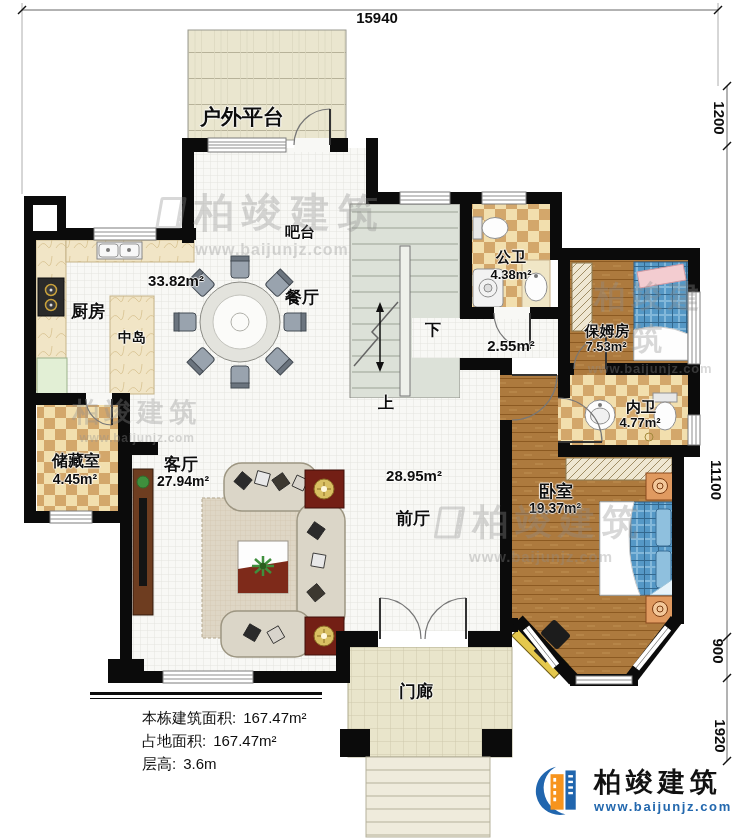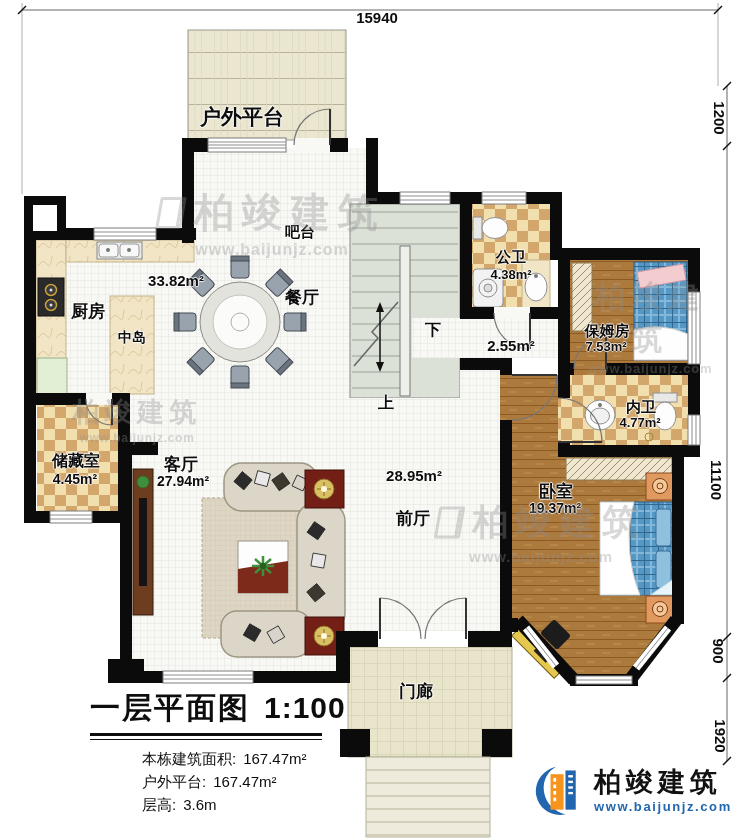--- a/index.html
+++ b/index.html
@@ -453,28 +453,25 @@
 <div class="lbl" style="left:433px;top:330px;font-size:16px">下</div>
 <div class="lbl" style="left:386px;top:403px;font-size:16px">上</div>
 
 <div class="lbl dim" style="left:377px;top:17px;font-size:15px">15940</div>
 <div class="lbl dim rot" style="left:719px;top:118px;font-size:15px">1200</div>
 <div class="lbl dim rot" style="left:716px;top:480px;font-size:15px">11100</div>
 <div class="lbl dim rot" style="left:718px;top:651px;font-size:15px">900</div>
 <div class="lbl dim rot" style="left:720px;top:736px;font-size:15px">1920</div>
 
 <div class="titleblock">
-  <div class="tb-head">
-    <span>一层平面图</span><span class="sc">1:100</span>
-  </div>
   <div class="tb-rule"></div>
   <div class="tb-rule2"></div>
   <div class="tb-info">
     <div class="row"><span class="k">本栋建筑面积:</span><span class="v">167.47m²</span></div>
-    <div class="row"><span class="k">户外平台:</span><span class="v">167.47m²</span></div>
+    <div class="row"><span class="k">占地面积:</span><span class="v">167.47m²</span></div>
     <div class="row"><span class="k">层高:</span><span class="v">3.6m</span></div>
   </div>
 </div>
 
 <div class="logo">
   <svg width="56" height="58" viewBox="0 0 60 60">
     <path d="M28 4 C12 8 4 22 7 36 C10 50 24 58 38 55 C27 52 17 44 15 31 C13 18 20 8 28 4 Z" fill="#2166ae"></path>
     <rect x="22" y="12" width="14" height="38" fill="#f7941d"></rect>
     <g fill="#ffffff">
       <rect x="25" y="16" width="3" height="4"></rect>

